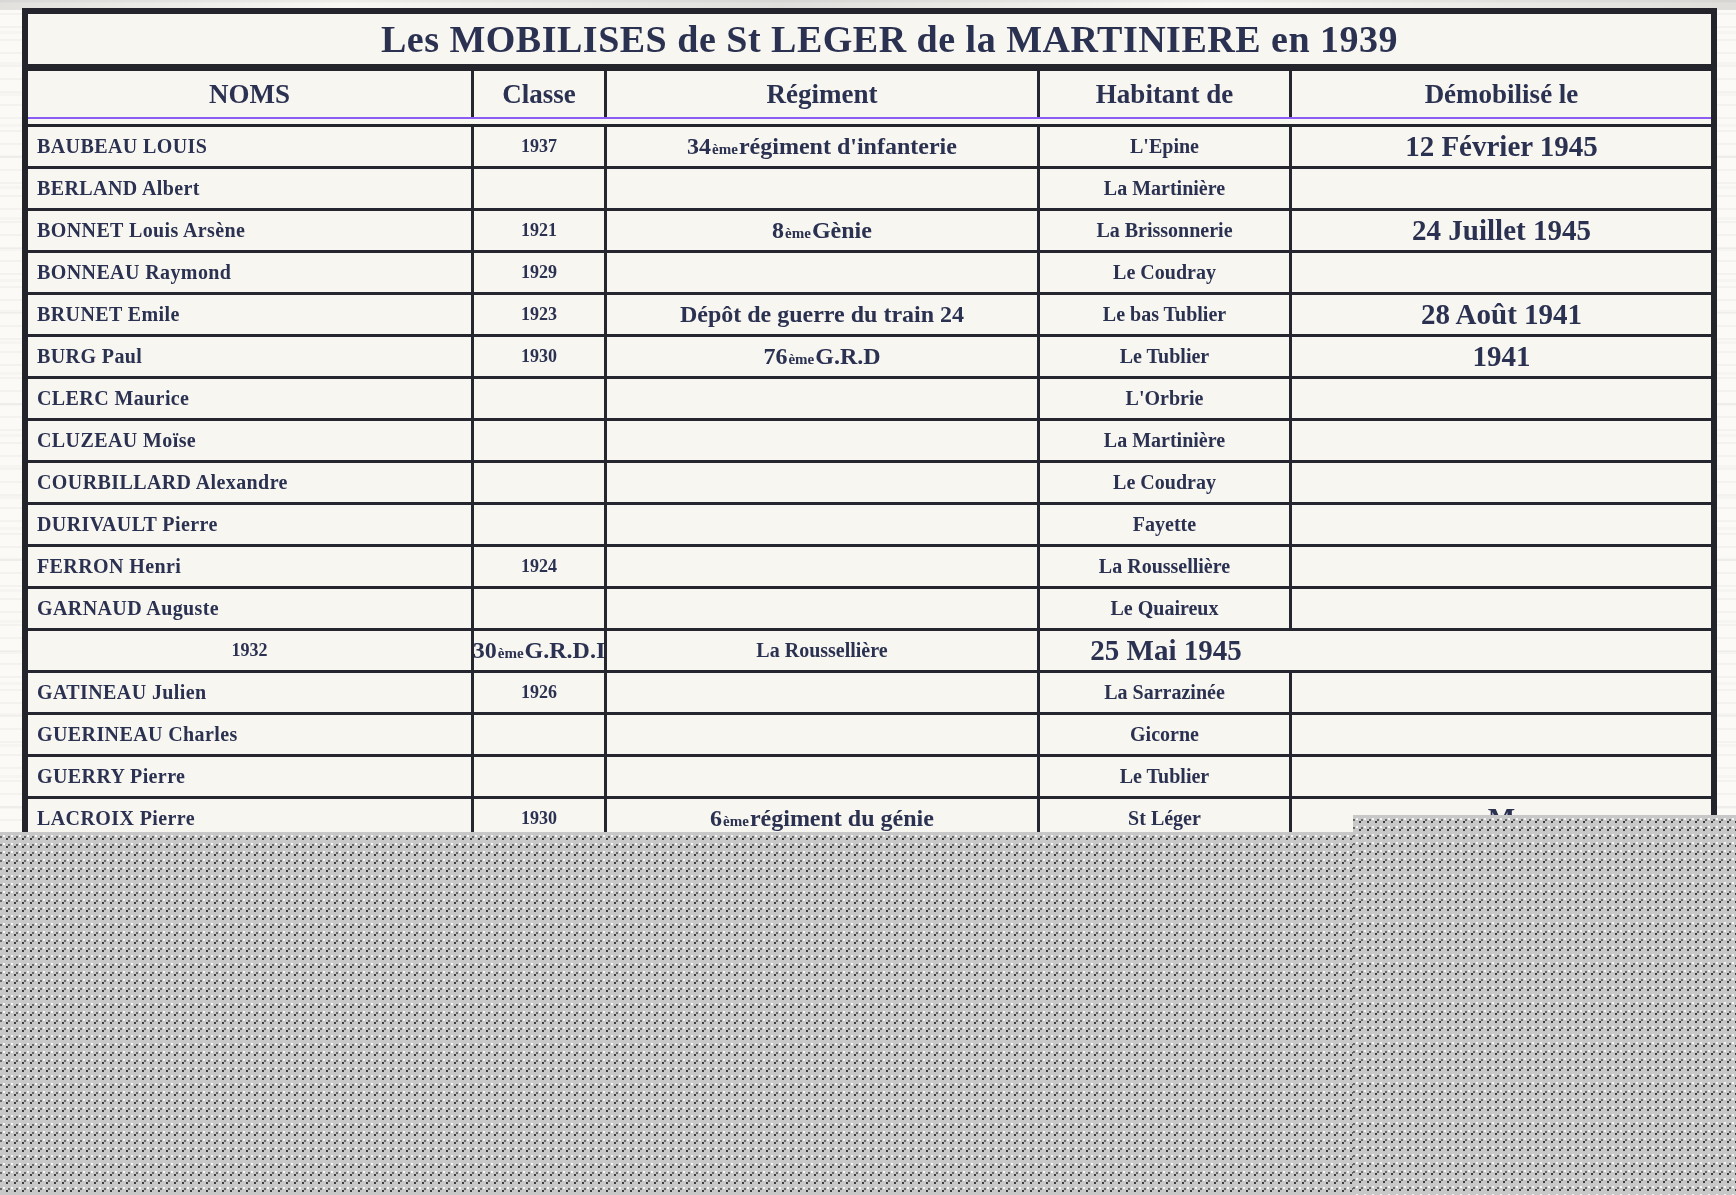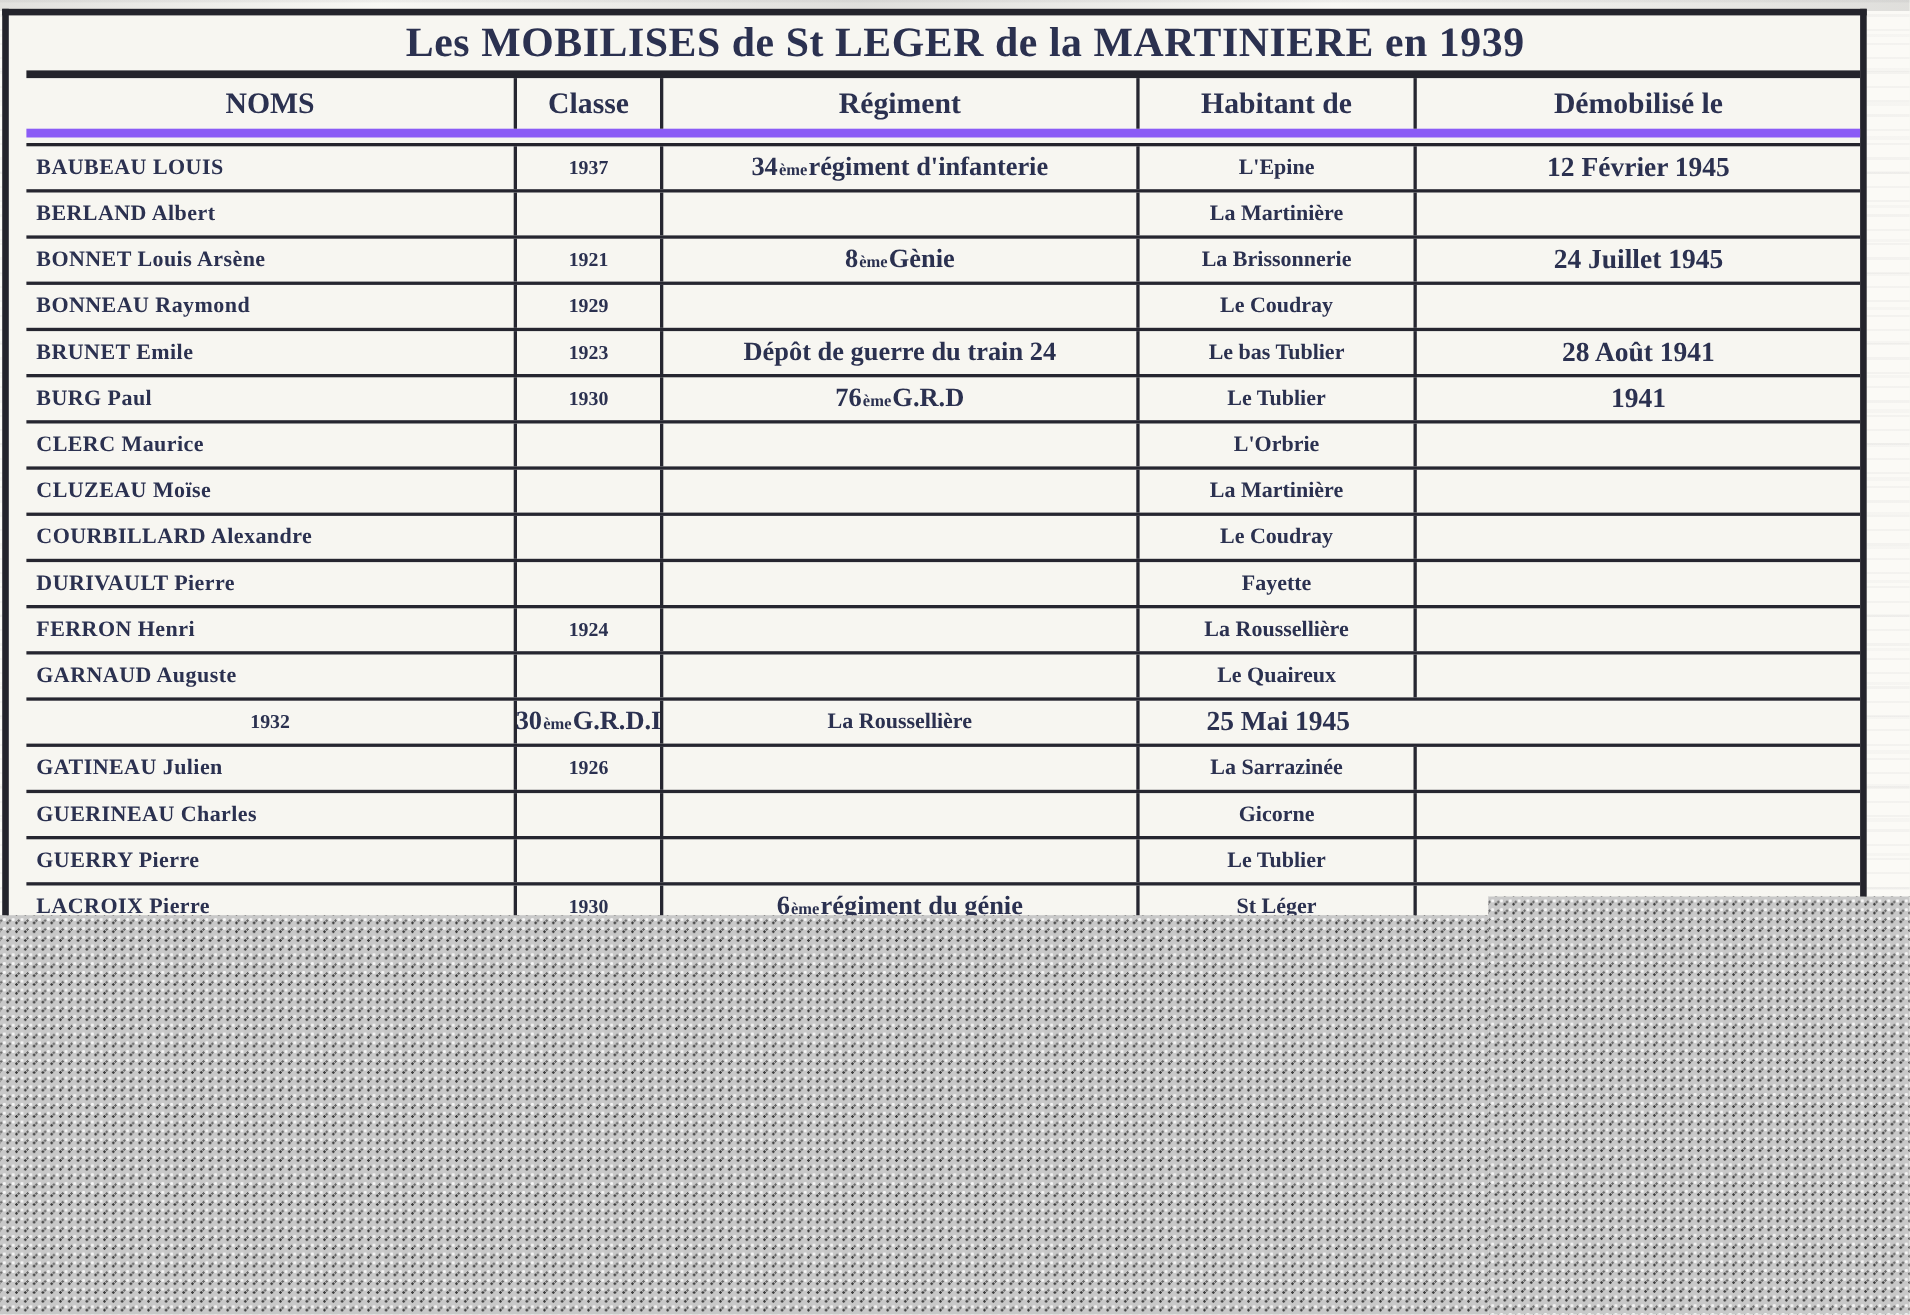--- a/index.html
+++ b/index.html
@@ -13,39 +13,38 @@
     background-image:
       repeating-linear-gradient(180deg, rgba(110,110,120,0.055) 0 2px, transparent 2px 13px),
       repeating-linear-gradient(180deg, rgba(120,120,130,0.04) 0 3px, transparent 3px 31px);
   }
   
   .scan-smudge{
     position:absolute;left:0;top:0;width:100%;height:10px;
     background:linear-gradient(90deg, rgba(150,150,150,.25), rgba(230,230,230,.1) 20%, rgba(160,160,160,.3) 45%, rgba(235,235,235,.12) 70%, rgba(150,150,150,.28));
   }
   .table-frame{
-    position:absolute;left:2px;top:8px;width:1695px;height:840px;
+    position:absolute;left:22px;top:8px;width:1695px;height:840px;
     box-sizing:border-box;
     border:6px solid #24242c;border-bottom:none;
     background:#f7f6f1;
     color:#2b3150;
-    padding-left:16px;
   }
   .title-row{
     height:50px;display:flex;align-items:center;justify-content:center;
     border-bottom:7px solid #24242c;
     font-size:38px;font-weight:bold;letter-spacing:.5px;text-indent:40px;
     white-space:nowrap;
   }
   .grid{
     display:grid;
     grid-template-columns:446px 133px 433px 252px auto;
   }
   .header-row{
-    height:46px;border-bottom:8px solid #8b5cf6;
+    height:46px;border-bottom:2px solid #8b5cf6;
     font-size:27px;font-weight:bold;
   }
   .header-row .cell{display:flex;align-items:center;justify-content:center;}
   .rule-gap{height:5px;}
   .thin-rule{height:3px;background:#24242c;}
   .cell{
     box-sizing:border-box;
     border-right:3px solid #262630;
     overflow:hidden;white-space:nowrap;
   }
@@ -53,21 +52,21 @@
   .row{
     height:42px;box-sizing:border-box;
     border-bottom:3px solid #262630;
     font-weight:bold;
   }
   .row .cell{display:flex;align-items:center;justify-content:center;}
   .row .c-nom{justify-content:flex-start;padding:0 6px 0 9px;font-size:20px;letter-spacing:.4px;}
   .c-classe{font-size:18px;}
   .c-reg{font-size:24px;}
   .c-hab{font-size:20px;}
-  .c-dem{font-size:25px;}
+  .c-dem{font-size:29px;}
   .sub{font-size:15px;position:relative;top:3px;padding:0 1px;}
   
   .halftone{
     position:absolute;bottom:0;
     background-color:#c8c8c8;
     background-image:
       radial-gradient(circle, #f6f6f6 0 1.2px, transparent 1.4px),
       radial-gradient(circle, #3d3d3d 0 1.1px, transparent 1.3px),
       radial-gradient(circle, #6a6a6a 0 1px, transparent 1.2px);
     background-size:8px 8px,8px 8px,8px 8px;

